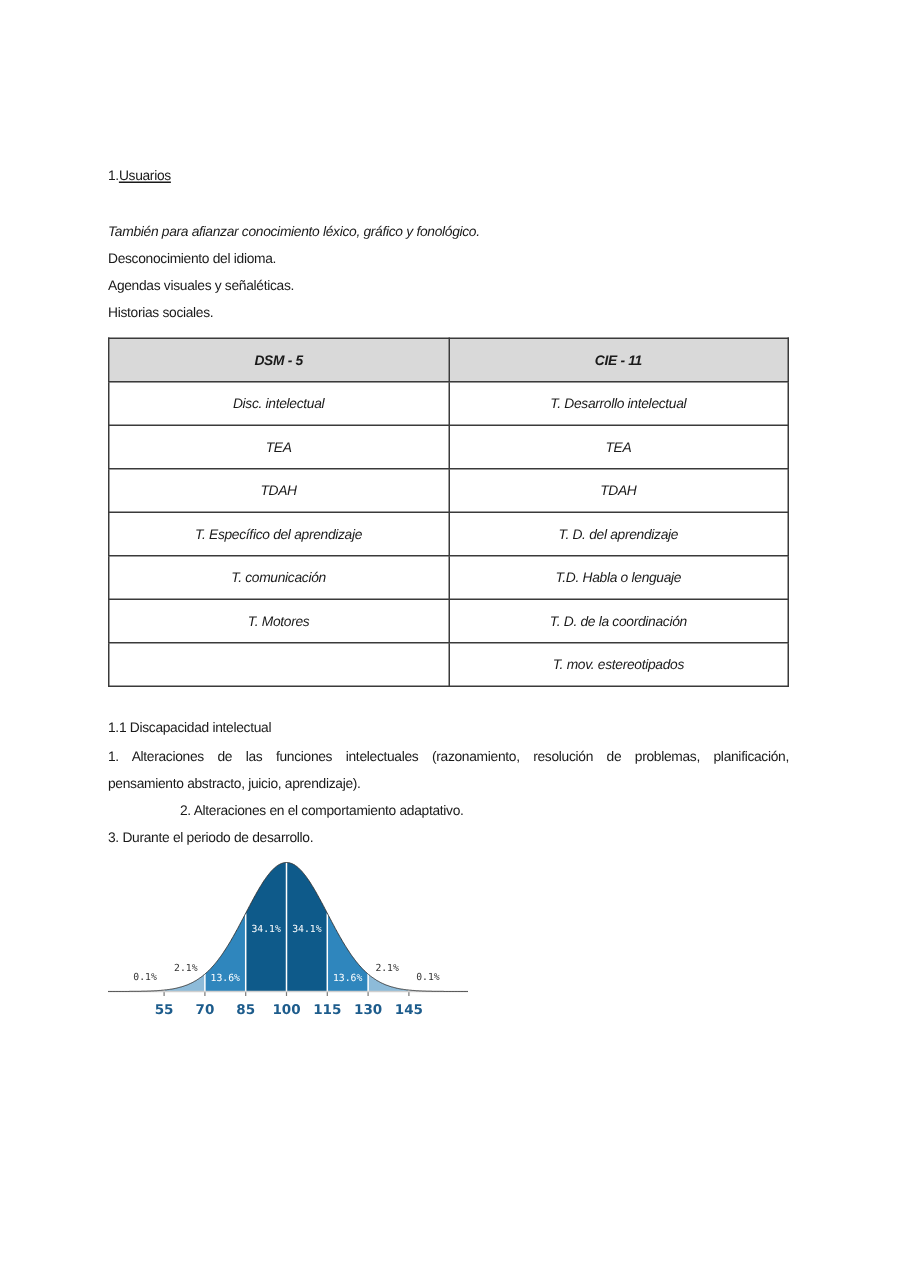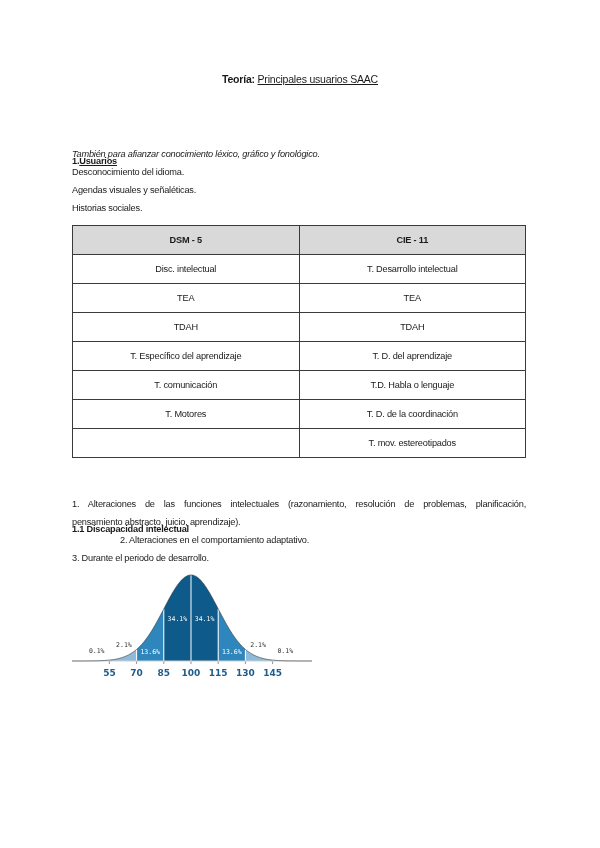--- a/index.html
+++ b/index.html
@@ -12,43 +12,40 @@
     .title {
       position: absolute; top: 73px; left: 0; width: 600px; text-align: center;
       font-size: 10.5px; letter-spacing: -0.2px;
     }
     .title .bold { font-weight: bold; }
     .title .u { text-decoration: underline; }
     .line {
       position: absolute; left: 72px; font-size: 9.2px; letter-spacing: -0.2px;
       white-space: nowrap;
     }
-    .heading { font-weight: bold; margin-top: 44px; }
+    .heading { font-weight: normal; }
     .heading .u { text-decoration: underline; }
     .justify { width: 454px; text-align: justify; text-align-last: justify; white-space: normal; }
     table.cmp {
       position: absolute; left: 72px; top: 225px; width: 454px;
       border-collapse: collapse; font-size: 9.2px; letter-spacing: -0.2px;
     }
     table.cmp th, table.cmp td {
       border: 1.3px solid #3a3a3a; text-align: center; padding: 0; height: 28px;
       width: 50%;
+      font-style: italic;
     }
     table.cmp th { background: #d9d9d9; font-weight: bold; height: 28px; }
     .chart { position: absolute; left: 72px; top: 568px; width: 240px; height: 115px; }
   </style>
 </head>
 <body>
 
 <div class="page">
 
-  <div class="title">
-    <span class="bold">Teoría:</span>
-    <span class="u">Principales usuarios SAAC</span>
-  </div>
 
   <div class="line heading" style="top:112px;">
     <span>1.</span><span class="u">Usuarios</span>
   </div>
   <div class="line" style="top:149px;font-style:italic;">También para afianzar conocimiento léxico, gráfico y fonológico.</div>
   <div class="line" style="top:167px;">Desconocimiento del idioma.</div>
   <div class="line" style="top:185px;">Agendas visuales y señaléticas.</div>
   <div class="line" style="top:203px;">Historias sociales.</div>
 
   <table class="cmp">

